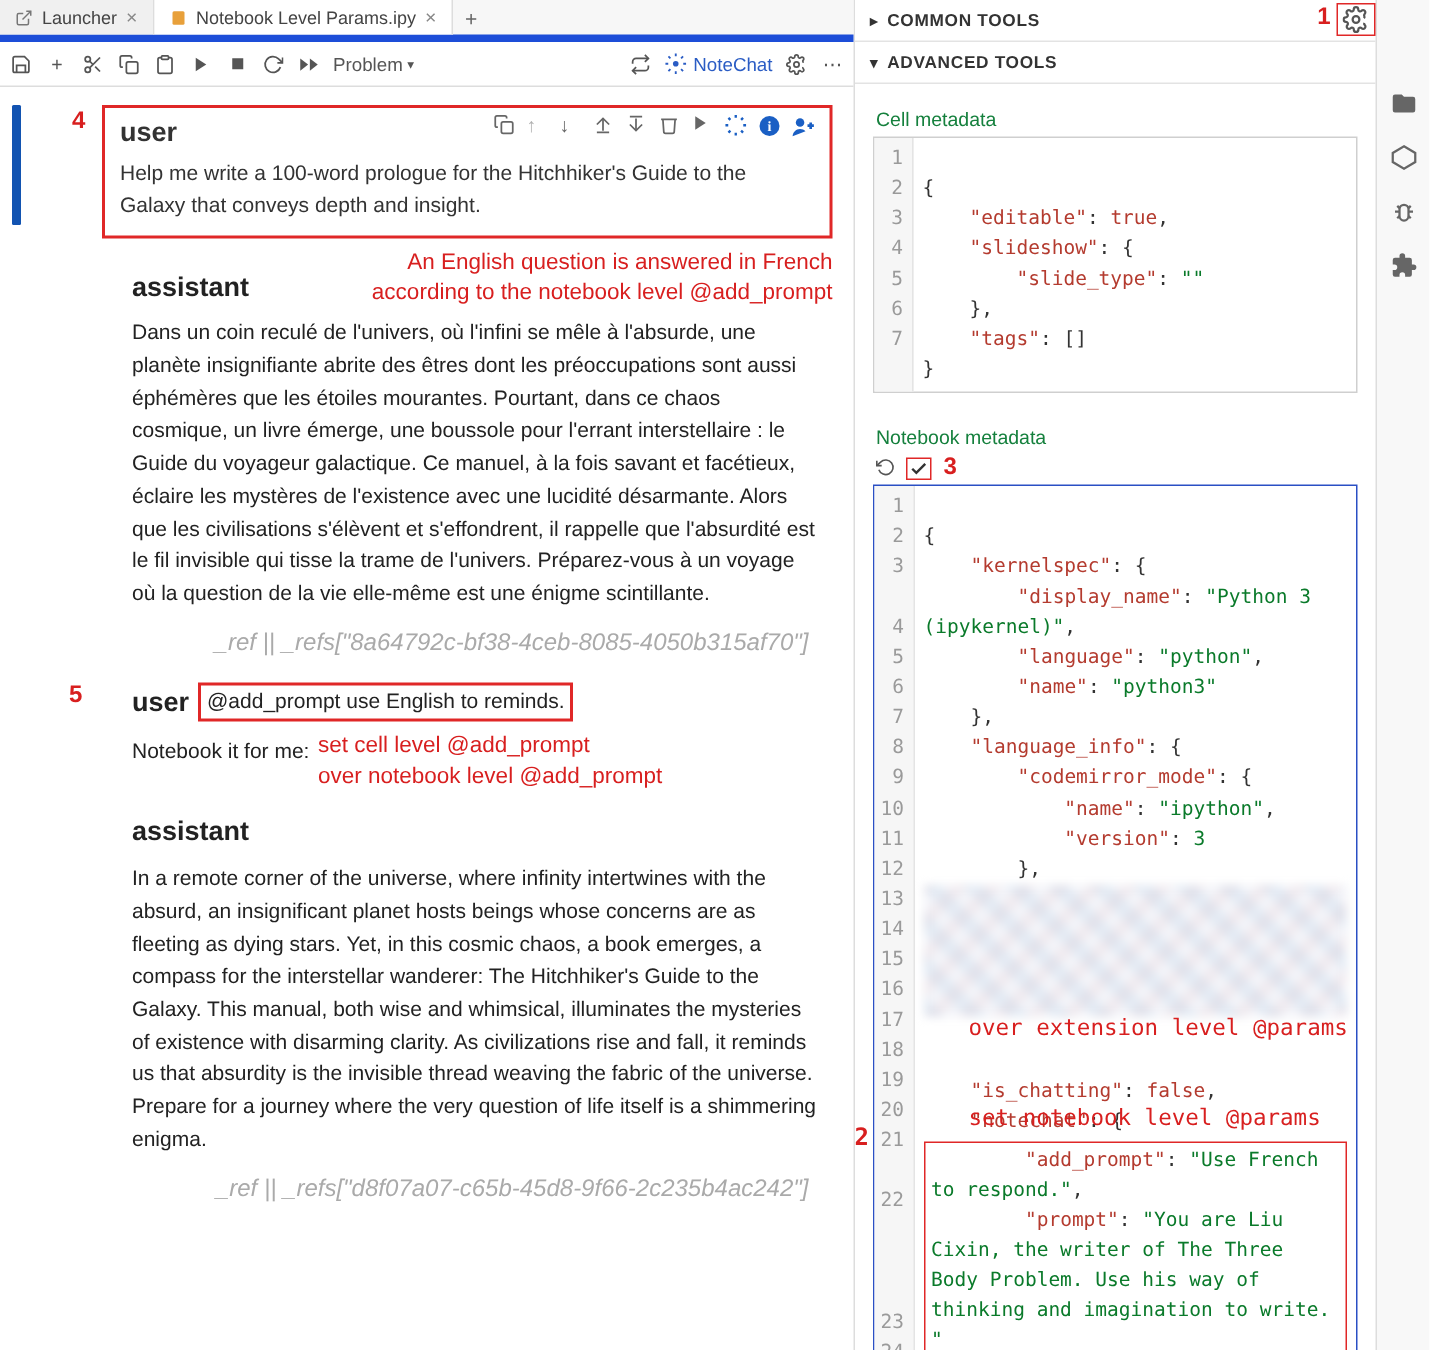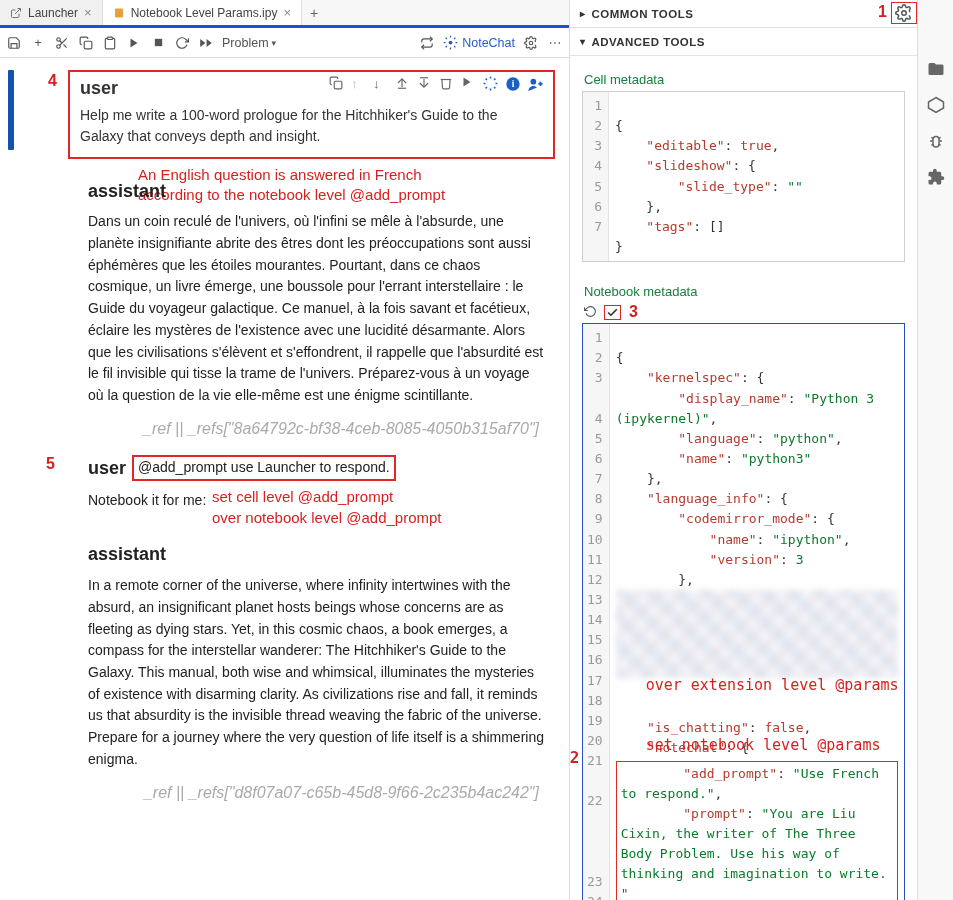--- a/index.html
+++ b/index.html
@@ -4,21 +4,21 @@
 <style>
 * { box-sizing: border-box; margin: 0; padding: 0; }
 body { font-family: -apple-system, "Segoe UI", Arial, sans-serif; font-size: 13px; color: #333; background: #fff; width: 953px; height: 900px; overflow: hidden; }
 .app { display: flex; width: 100%; height: 100%; }
 .left-panel { width: 570px; height: 100%; border-right: 1px solid #ddd; display: flex; flex-direction: column; }
 .right-panel { width: 348px; height: 100%; display: flex; flex-direction: column; background: #fff; border-right: 1px solid #ddd;}
 .icon-rail { width: 35px; height: 100%; background: #f8f8f8; display:flex; flex-direction:column; align-items:center; padding-top:60px; gap:18px;}
 .icon-rail .ricon { width:18px; height:18px; color:#666; cursor:pointer;}
 
 
-.tabs { display: flex; border-bottom: 3px solid #1d4ed8; background: #f7f7f7; height: 28px; align-items: stretch; }
+.tabs { display: flex; border-bottom: 5px solid #1d4ed8; background: #f7f7f7; height: 28px; align-items: stretch; }
 .tab { display: flex; align-items: center; padding: 0 10px; border-right: 1px solid #ddd; gap: 6px; font-size: 12px; color: #444; background: #f0f0f0; }
 .tab.active { background: #fff; }
 .tab-close { color: #888; cursor:pointer; font-size:13px;}
 .tab-add { display:flex; align-items:center; padding:0 8px; color:#666; cursor:pointer; font-size:14px;}
 
 
 .nb-toolbar { display:flex; align-items:center; height:30px; border-bottom:1px solid #ddd; padding:0 6px; gap:8px; color:#555; font-size:13px;}
 .nb-toolbar .tbtn { width:16px; height:16px; display:flex; align-items:center; justify-content:center; cursor:pointer; color:#555;}
 .nb-toolbar .dropdown { display:flex; align-items:center; gap:3px; font-size:12.5px; cursor:pointer;}
 .notechat-badge { display:flex; align-items:center; gap:4px; color:#2a5cc4; font-weight:500; font-size:12.5px;}
@@ -236,37 +236,37 @@
                     <line x1="16" y1="11" x2="22" y2="11" stroke="#1a5fc4" stroke-width="2.5"></line>
                   </svg>
                 </span>
             </div>
             <div class="role-label">user</div>
             <div style="font-size:14px; line-height:1.5;">Help me write a 100-word prologue for the Hitchhiker's Guide to the Galaxy that conveys depth and insight.</div>
           </div>
         </div>
       </div>
 
-      <div style="margin-left:130px;" class="red-text">
+      <div style="margin-left:130px;text-align:right;" class="red-text">
         <div>An English question is answered in French</div>
         <div>according to the notebook level @add_prompt</div>
       </div>
 
       <div class="md-content" style="margin-left:66px;">
         <div class="role-label" style="margin-top:-36px;">assistant</div>
         <div>Dans un coin reculé de l'univers, où l'infini se mêle à l'absurde, une planète insignifiante abrite des êtres dont les préoccupations sont aussi éphémères que les étoiles mourantes. Pourtant, dans ce chaos cosmique, un livre émerge, une boussole pour l'errant interstellaire : le Guide du voyageur galactique. Ce manuel, à la fois savant et facétieux, éclaire les mystères de l'existence avec une lucidité désarmante. Alors que les civilisations s'élèvent et s'effondrent, il rappelle que l'absurdité est le fil invisible qui tisse la trame de l'univers. Préparez-vous à un voyage où la question de la vie elle-même est une énigme scintillante.</div>
         <div class="refs">_ref || _refs["8a64792c-bf38-4ceb-8085-4050b315af70"]</div>
       </div>
 
       <div style="position:relative; margin-left:66px; margin-top:6px;">
         <span class="annot-num" style="left:-28px; top:0;">5</span>
         <div class="md-content" style="padding-top:0;">
           <div style="display:flex; align-items:flex-start; gap:6px;">
             <span class="role-label">user</span>
-            <span class="red-box" style="padding:0 4px;">@add_prompt use Launcher to respond.</span>
+            <span class="red-box" style="padding:0 4px;">@add_prompt use English to reminds.</span>
           </div>
           <div style="margin-left:124px; margin-top:-2px;" class="red-text">
             <div>set cell level @add_prompt</div>
             <div>over notebook level @add_prompt</div>
           </div>
           <div style="margin-top:-38px;">Notebook it for me:</div>
         </div>
       </div>
 
       <div class="md-content" style="margin-left:66px; margin-top:14px;">

